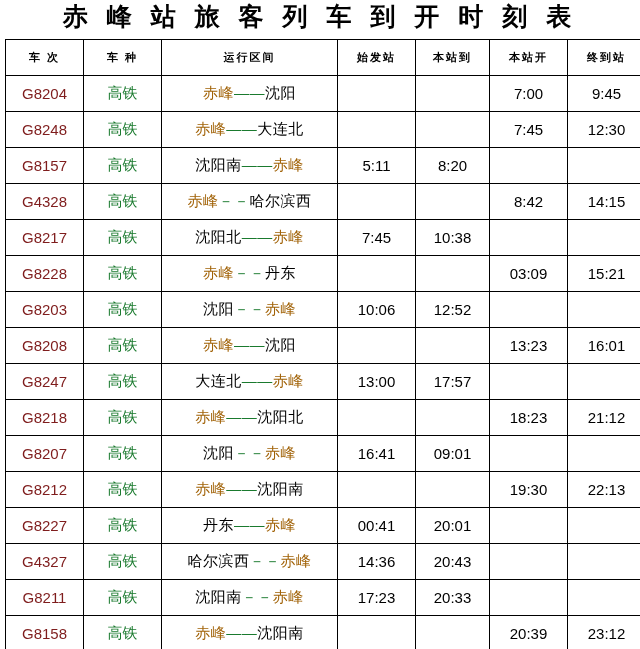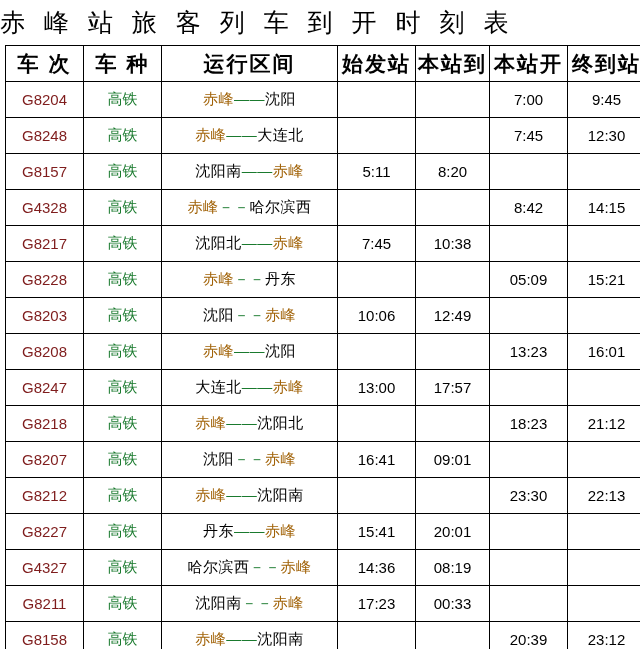--- a/index.html
+++ b/index.html
@@ -15,24 +15,25 @@
     overflow: hidden;
   }
   .page {
     width: 640px;
     height: 649px;
     position: relative;
     box-sizing: border-box;
     background: #ffffff;
   }
   .title {
-    font-weight: normal;
+    text-align: center;
+    font-weight: bold;
     font-size: 25px;
     letter-spacing: 6px;
-    padding-top: 6px;
+    padding-top: 0;
     padding-bottom: 6px;
     color: #000000;
     font-family: "Liberation Sans", "DejaVu Sans", sans-serif;
   }
   table.timetable {
     border-collapse: collapse;
     width: 630px;
     margin-left: 5px;
     table-layout: fixed;
   }
@@ -42,21 +43,21 @@
     height: 35px;
     font-size: 15px;
     text-align: center;
     vertical-align: middle;
     padding: 0;
     overflow: hidden;
     white-space: nowrap;
   }
   table.timetable th {
     font-weight: bold;
-    font-size: 21px;
+    font-size: 11px;
     letter-spacing: 2px;
   }
   col.c-train { width: 78px; }
   col.c-type  { width: 78px; }
   col.c-route { width: 176px; }
   col.c-origin{ width: 78px; }
   col.c-arrive{ width: 74px; }
   col.c-depart{ width: 78px; }
   col.c-final { width: 78px; }
 
@@ -157,29 +158,29 @@
           <td class="time">10:38</td>
           <td class="time"></td>
           <td class="time"></td>
         </tr>
         <tr>
           <td class="train-no">G8228</td>
           <td class="type">高铁</td>
           <td class="route"><span class="city-red">赤峰</span><span class="dash">－－</span><span class="city-green">丹东</span></td>
           <td class="time"></td>
           <td class="time"></td>
-          <td class="time">05:09</td>
+          <td class="time">03:09</td>
           <td class="time">15:21</td>
         </tr>
         <tr>
           <td class="train-no">G8203</td>
           <td class="type">高铁</td>
           <td class="route"><span class="city-green">沈阳</span><span class="dash">－－</span><span class="city-red">赤峰</span></td>
           <td class="time">10:06</td>
-          <td class="time">12:49</td>
+          <td class="time">12:52</td>
           <td class="time"></td>
           <td class="time"></td>
         </tr>
         <tr>
           <td class="train-no">G8208</td>
           <td class="type">高铁</td>
           <td class="route"><span class="city-red">赤峰</span><span class="dash">——</span><span class="city-green">沈阳</span></td>
           <td class="time"></td>
           <td class="time"></td>
           <td class="time">13:23</td>
@@ -211,47 +212,47 @@
           <td class="time">09:01</td>
           <td class="time"></td>
           <td class="time"></td>
         </tr>
         <tr>
           <td class="train-no">G8212</td>
           <td class="type">高铁</td>
           <td class="route"><span class="city-red">赤峰</span><span class="dash">——</span><span class="city-green">沈阳南</span></td>
           <td class="time"></td>
           <td class="time"></td>
-          <td class="time">23:30</td>
+          <td class="time">19:30</td>
           <td class="time">22:13</td>
         </tr>
         <tr>
           <td class="train-no">G8227</td>
           <td class="type">高铁</td>
           <td class="route"><span class="city-green">丹东</span><span class="dash">——</span><span class="city-red">赤峰</span></td>
-          <td class="time">15:41</td>
+          <td class="time">00:41</td>
           <td class="time">20:01</td>
           <td class="time"></td>
           <td class="time"></td>
         </tr>
         <tr>
           <td class="train-no">G4327</td>
           <td class="type">高铁</td>
           <td class="route"><span class="city-green">哈尔滨西</span><span class="dash">－－</span><span class="city-red">赤峰</span></td>
           <td class="time">14:36</td>
-          <td class="time">08:19</td>
+          <td class="time">20:43</td>
           <td class="time"></td>
           <td class="time"></td>
         </tr>
         <tr>
           <td class="train-no">G8211</td>
           <td class="type">高铁</td>
           <td class="route"><span class="city-green">沈阳南</span><span class="dash">－－</span><span class="city-red">赤峰</span></td>
           <td class="time">17:23</td>
-          <td class="time">00:33</td>
+          <td class="time">20:33</td>
           <td class="time"></td>
           <td class="time"></td>
         </tr>
         <tr class="last-row">
           <td class="train-no">G8158</td>
           <td class="type">高铁</td>
           <td class="route"><span class="city-red">赤峰</span><span class="dash">——</span><span class="city-green">沈阳南</span></td>
           <td class="time"></td>
           <td class="time"></td>
           <td class="time">20:39</td>

